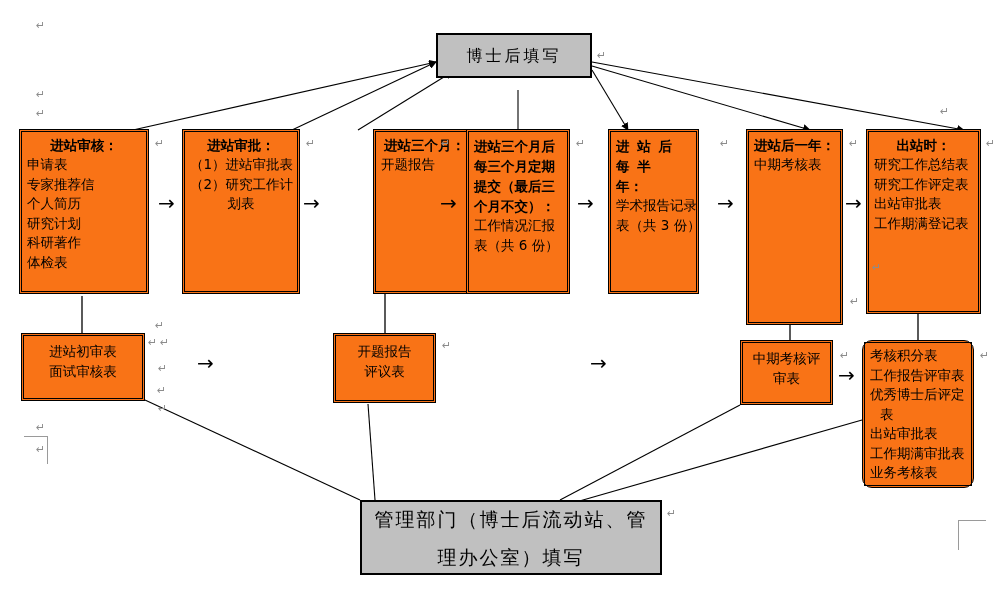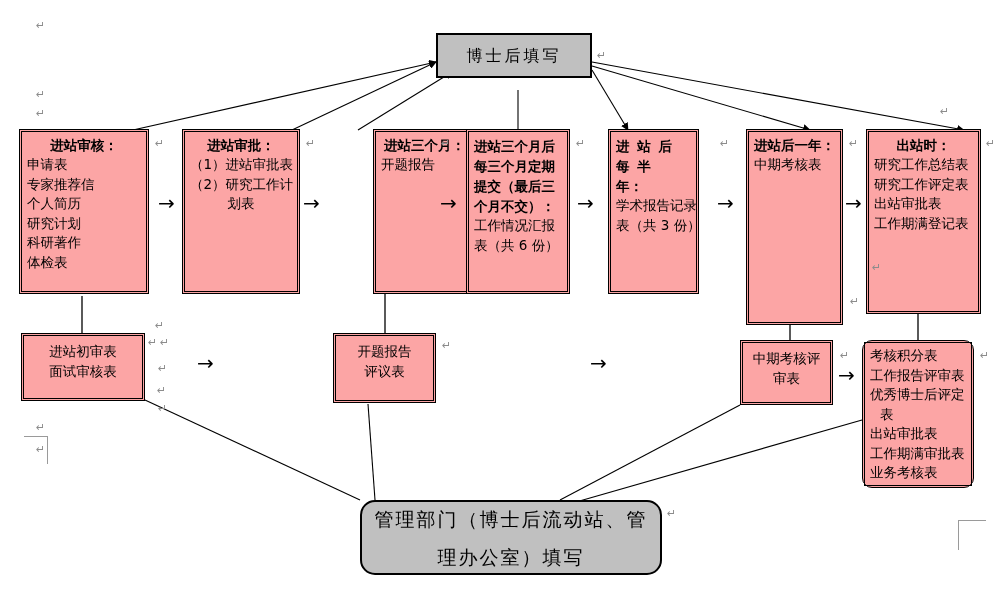--- a/index.html
+++ b/index.html
@@ -8,21 +8,21 @@
     font-family:"DejaVu Sans","Liberation Sans",sans-serif;
     color:#000;
   }
   #canvas{position:absolute;inset:0;width:1003px;height:592px;}
   #lines{position:absolute;left:0;top:0;width:1003px;height:592px;pointer-events:none;}
 
   
   .box{
     position:absolute;
     box-sizing:border-box;
-    background:#fca5a5;
+    background:#f97316;
     border:1px solid #000;
     padding:1px;
   }
   .box > .inner{
     box-sizing:border-box;
     width:100%;height:100%;
     border:1px solid #000;
     padding:4px 5px 0 5px;
     overflow:hidden;
   }
@@ -220,21 +220,21 @@
       <div class="box-line">出站审批表</div>
       <div class="box-line">工作期满审批表</div>
       <div class="box-line">业务考核表</div>
     </div>
   </div>
 
   <div class="pil" style="left:590px;top:358px;font-size:20px;color:#000;">→</div>
   <div class="pil" style="left:197px;top:358px;font-size:20px;color:#000;">→</div>
   <div class="pil" style="left:838px;top:370px;font-size:20px;color:#000;">→</div>
 
-  <div class="shaded wide" style="left:360px;top:500px;width:302px;height:75px;border-radius:15px;">
+  <div class="shaded wide" style="left:360px;top:500px;width:302px;height:75px;">
     <div style="width:100%;">
       <div class="stxt">管理部门（博士后流动站、管</div>
       <div class="stxt">理办公室）填写</div>
     </div>
   </div>
 
   <div class="pil" style="left:36px;top:20px;">↵</div>
   <div class="pil" style="left:36px;top:89px;">↵</div>
   <div class="pil" style="left:36px;top:108px;">↵</div>
   <div class="pil" style="left:155px;top:138px;">↵</div>

